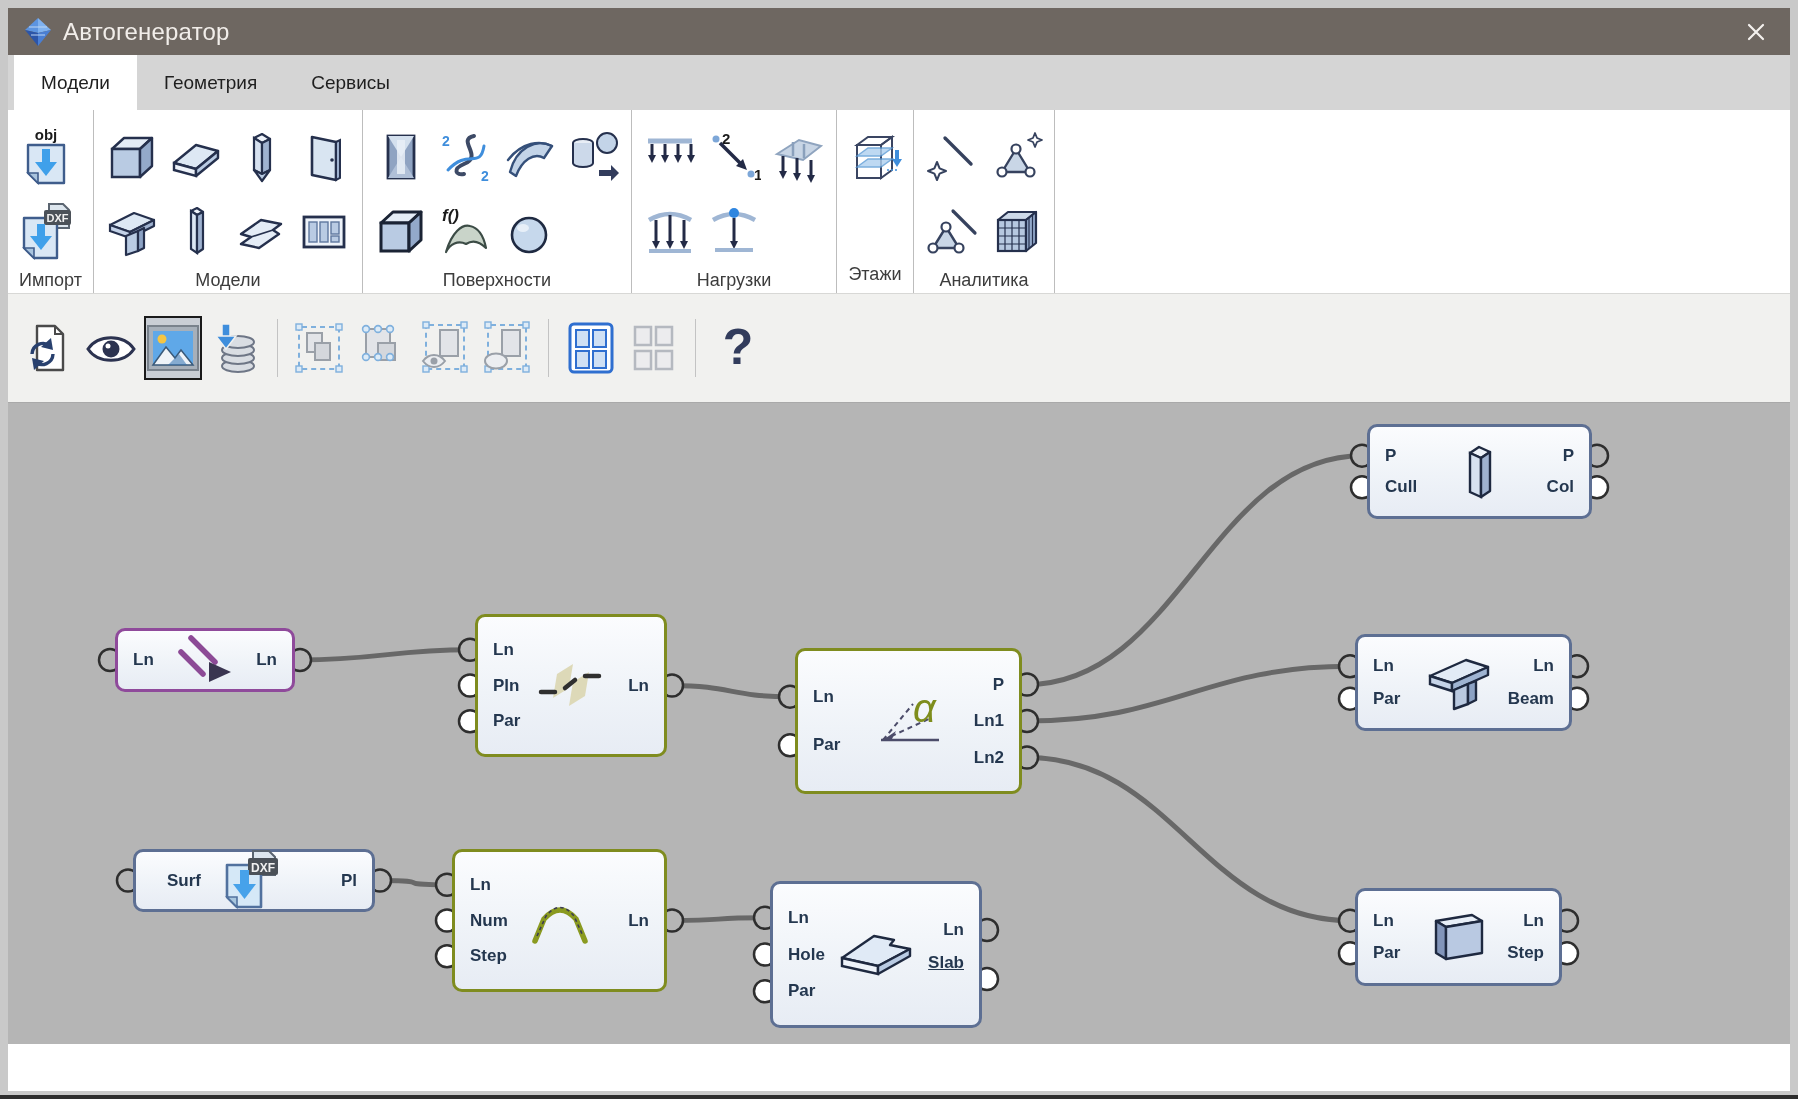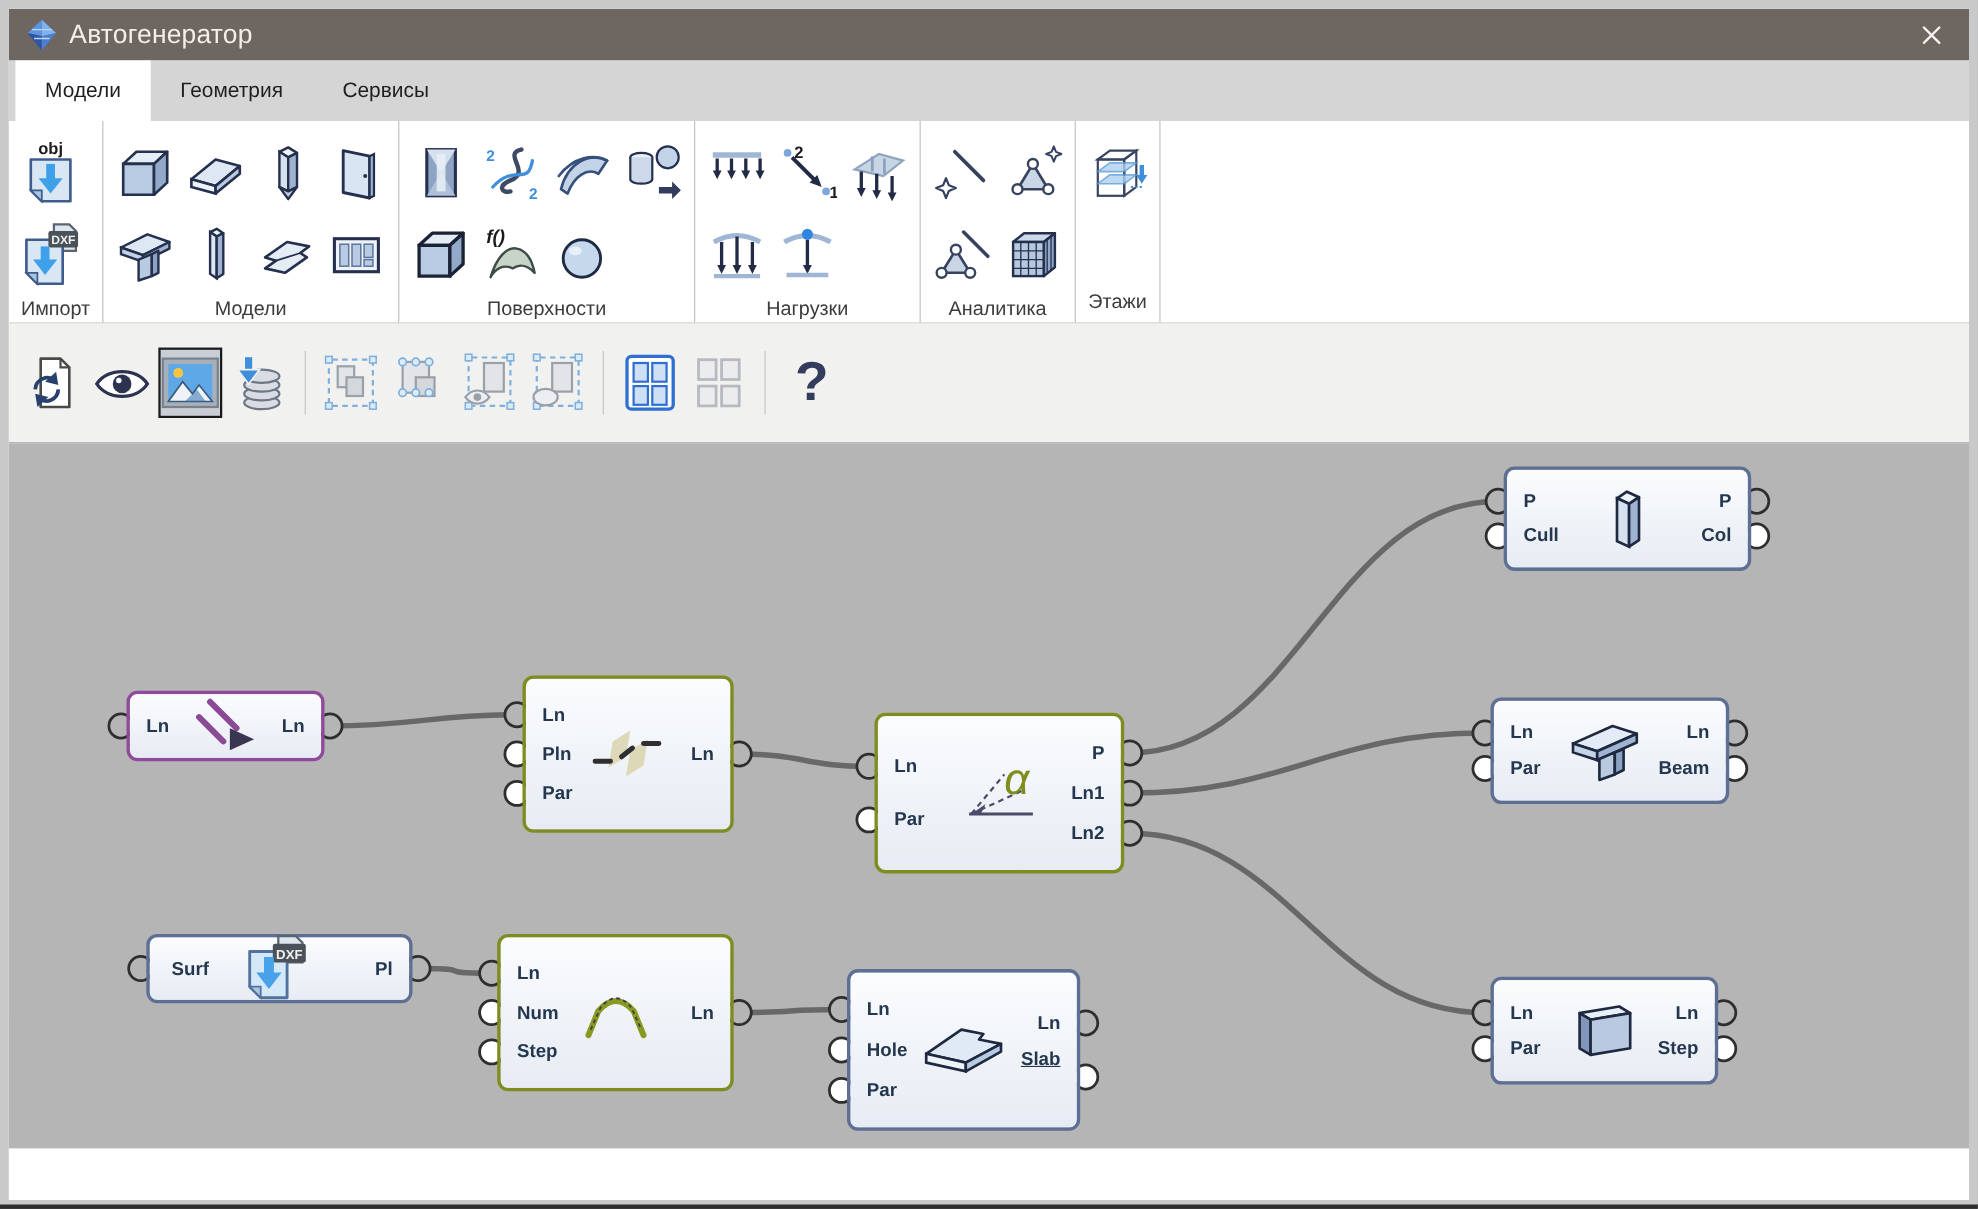--- a/index.html
+++ b/index.html
@@ -341,84 +341,84 @@
             </div>
           </div>
         </div>
         <div class="rg-label">Нагрузки</div>
       </div>
       <div class="ribbon-group">
         <div class="rg-rows">
           <div class="rg-row">
             <div class="ribbon-btn">
               <span class="icon">
-                <svg width="54" height="54" viewBox="0 0 54 54" xmlns="http://www.w3.org/2000/svg">
-                  <line x1="20" y1="8" x2="46" y2="34" stroke="#36425e" stroke-width="3.4" stroke-linecap="round"></line>
-                  <path d="M12 32 L14.6 38.4 L21 41 L14.6 43.6 L12 50 L9.4 43.6 L3 41 L9.4 38.4 Z" fill="#fff" stroke="#36425e" stroke-width="2" stroke-linejoin="round"></path>
-                </svg>
-              </span>
-            </div>
-            <div class="ribbon-btn">
-              <span class="icon">
-                <svg width="54" height="54" viewBox="0 0 54 54" xmlns="http://www.w3.org/2000/svg">
-                  <polygon points="13,42 41,42 27,19" fill="#c9d6e6" stroke="#36425e" stroke-width="2.4" stroke-linejoin="round"></polygon>
-                  <circle cx="13" cy="42" r="4.5" fill="#fff" stroke="#36425e" stroke-width="2.2"></circle>
-                  <circle cx="41" cy="42" r="4.5" fill="#fff" stroke="#36425e" stroke-width="2.2"></circle>
-                  <circle cx="27" cy="19" r="4.5" fill="#fff" stroke="#36425e" stroke-width="2.2"></circle>
-                  <path d="M46 3 L48 8 L53 10 L48 12 L46 17 L44 12 L39 10 L44 8 Z" fill="#fff" stroke="#36425e" stroke-width="1.8" stroke-linejoin="round"></path>
-                </svg>
-              </span>
-            </div>
-          </div>
-          <div class="rg-row">
-            <div class="ribbon-btn">
-              <span class="icon">
-                <svg width="54" height="54" viewBox="0 0 54 54" xmlns="http://www.w3.org/2000/svg">
-                  <line x1="28" y1="7" x2="50" y2="29" stroke="#36425e" stroke-width="3.2" stroke-linecap="round"></line>
-                  <polygon points="8,44 34,44 21,23" fill="#c9d6e6" stroke="#36425e" stroke-width="2.4" stroke-linejoin="round"></polygon>
-                  <circle cx="8" cy="44" r="4.5" fill="#fff" stroke="#36425e" stroke-width="2.2"></circle>
-                  <circle cx="34" cy="44" r="4.5" fill="#fff" stroke="#36425e" stroke-width="2.2"></circle>
-                  <circle cx="21" cy="23" r="4.5" fill="#fff" stroke="#36425e" stroke-width="2.2"></circle>
-                </svg>
-              </span>
-            </div>
-            <div class="ribbon-btn">
-              <span class="icon">
-                <svg width="54" height="54" viewBox="0 0 54 54" xmlns="http://www.w3.org/2000/svg">
-                  <polygon points="9,16 19,8 47,8 37,16" fill="#cdd9e8" stroke="#25304d" stroke-width="2.2" stroke-linejoin="round"></polygon>
-                  <rect x="9" y="16" width="28" height="31" fill="#b6c8e0" stroke="#25304d" stroke-width="2.2"></rect>
-                  <polygon points="37,16 47,8 47,39 37,47" fill="#93a9ca" stroke="#25304d" stroke-width="2.2" stroke-linejoin="round"></polygon>
-                  <path d="M16 16 V47 M23 16 V47 M30 16 V47 M9 24 H37 M9 32 H37 M9 40 H37 M40 13 V44 M43.5 10.5 V41.5" stroke="#25304d" stroke-width="1.2" fill="none"></path>
-                </svg>
-              </span>
-            </div>
-          </div>
-        </div>
-        <div class="rg-label">Аналитика</div>
-      </div>
-      <div class="ribbon-group">
-        <div class="rg-rows">
-          <div class="rg-row">
-            <div class="ribbon-btn">
-              <span class="icon">
                 <svg width="56" height="54" viewBox="0 0 56 54" xmlns="http://www.w3.org/2000/svg">
                   <polygon points="10,15 21,7 45,7 34,15" fill="none" stroke="#3a4562" stroke-width="2"></polygon>
                   <rect x="10" y="15" width="24" height="33" fill="none" stroke="#3a4562" stroke-width="2"></rect>
                   <polygon points="34,15 45,7 45,40 34,48" fill="none" stroke="#3a4562" stroke-width="2"></polygon>
                   <polygon points="10,26 21,18 45,18 34,26" fill="#aed0f0" opacity="0.8" stroke="#5b9bd5" stroke-width="1.5"></polygon>
                   <polygon points="10,37 21,29 45,29 34,37" fill="#aed0f0" opacity="0.8" stroke="#5b9bd5" stroke-width="1.5"></polygon>
                   <path d="M50 20 V29" stroke="#3f8edc" stroke-width="4"></path>
                   <polygon points="45,29 55,29 50,37" fill="#3f8edc"></polygon>
                   <path d="M40 40 H50" stroke="#3f8edc" stroke-width="1.6" stroke-dasharray="2,2"></path>
                 </svg>
               </span>
             </div>
           </div>
         </div>
         <div class="rg-label">Этажи</div>
+      </div>
+      <div class="ribbon-group">
+        <div class="rg-rows">
+          <div class="rg-row">
+            <div class="ribbon-btn">
+              <span class="icon">
+                <svg width="54" height="54" viewBox="0 0 54 54" xmlns="http://www.w3.org/2000/svg">
+                  <line x1="20" y1="8" x2="46" y2="34" stroke="#36425e" stroke-width="3.4" stroke-linecap="round"></line>
+                  <path d="M12 32 L14.6 38.4 L21 41 L14.6 43.6 L12 50 L9.4 43.6 L3 41 L9.4 38.4 Z" fill="#fff" stroke="#36425e" stroke-width="2" stroke-linejoin="round"></path>
+                </svg>
+              </span>
+            </div>
+            <div class="ribbon-btn">
+              <span class="icon">
+                <svg width="54" height="54" viewBox="0 0 54 54" xmlns="http://www.w3.org/2000/svg">
+                  <polygon points="13,42 41,42 27,19" fill="#c9d6e6" stroke="#36425e" stroke-width="2.4" stroke-linejoin="round"></polygon>
+                  <circle cx="13" cy="42" r="4.5" fill="#fff" stroke="#36425e" stroke-width="2.2"></circle>
+                  <circle cx="41" cy="42" r="4.5" fill="#fff" stroke="#36425e" stroke-width="2.2"></circle>
+                  <circle cx="27" cy="19" r="4.5" fill="#fff" stroke="#36425e" stroke-width="2.2"></circle>
+                  <path d="M46 3 L48 8 L53 10 L48 12 L46 17 L44 12 L39 10 L44 8 Z" fill="#fff" stroke="#36425e" stroke-width="1.8" stroke-linejoin="round"></path>
+                </svg>
+              </span>
+            </div>
+          </div>
+          <div class="rg-row">
+            <div class="ribbon-btn">
+              <span class="icon">
+                <svg width="54" height="54" viewBox="0 0 54 54" xmlns="http://www.w3.org/2000/svg">
+                  <line x1="28" y1="7" x2="50" y2="29" stroke="#36425e" stroke-width="3.2" stroke-linecap="round"></line>
+                  <polygon points="8,44 34,44 21,23" fill="#c9d6e6" stroke="#36425e" stroke-width="2.4" stroke-linejoin="round"></polygon>
+                  <circle cx="8" cy="44" r="4.5" fill="#fff" stroke="#36425e" stroke-width="2.2"></circle>
+                  <circle cx="34" cy="44" r="4.5" fill="#fff" stroke="#36425e" stroke-width="2.2"></circle>
+                  <circle cx="21" cy="23" r="4.5" fill="#fff" stroke="#36425e" stroke-width="2.2"></circle>
+                </svg>
+              </span>
+            </div>
+            <div class="ribbon-btn">
+              <span class="icon">
+                <svg width="54" height="54" viewBox="0 0 54 54" xmlns="http://www.w3.org/2000/svg">
+                  <polygon points="9,16 19,8 47,8 37,16" fill="#cdd9e8" stroke="#25304d" stroke-width="2.2" stroke-linejoin="round"></polygon>
+                  <rect x="9" y="16" width="28" height="31" fill="#b6c8e0" stroke="#25304d" stroke-width="2.2"></rect>
+                  <polygon points="37,16 47,8 47,39 37,47" fill="#93a9ca" stroke="#25304d" stroke-width="2.2" stroke-linejoin="round"></polygon>
+                  <path d="M16 16 V47 M23 16 V47 M30 16 V47 M9 24 H37 M9 32 H37 M9 40 H37 M40 13 V44 M43.5 10.5 V41.5" stroke="#25304d" stroke-width="1.2" fill="none"></path>
+                </svg>
+              </span>
+            </div>
+          </div>
+        </div>
+        <div class="rg-label">Аналитика</div>
       </div>
     </div>
   <div id="toolbar">
       <div class="tb-btn">
         <span class="icon">
           <svg width="52" height="54" viewBox="0 0 52 54" xmlns="http://www.w3.org/2000/svg">
             <path d="M14 5 H32 L40 13 V49 H14 Z" fill="#fff" stroke="#4a4a4a" stroke-width="2.4" stroke-linejoin="round"></path>
             <path d="M32 5 V13 H40" fill="none" stroke="#4a4a4a" stroke-width="2"></path>
             <path d="M9 33 a11 11 0 0 1 18 -8" fill="none" stroke="#28406e" stroke-width="3.4"></path>
             <polygon points="28,17 30,29 18,26" fill="#28406e"></polygon>
@@ -676,21 +676,21 @@
           <svg width="74" height="64" viewBox="0 0 74 64" xmlns="http://www.w3.org/2000/svg">
             <path d="M36 2 H52 L58 8 V26 H36 Z" fill="#dde6ee" stroke="#5a6470" stroke-width="2"></path>
             <path d="M10 16 H44 V58 H20 L10 48 Z" fill="#d5e8f7" stroke="#51719e" stroke-width="2.6" stroke-linejoin="round"></path>
             <path d="M10 48 H20 V58 Z" fill="#a8c6de" stroke="#51719e" stroke-width="1.6"></path>
             <rect x="31" y="9" width="30" height="17" rx="2" fill="#4b5158"></rect>
             <text x="46" y="22.5" text-anchor="middle" font-size="12" font-weight="bold" fill="#f0f0f0">DXF</text>
             <rect x="23" y="21" width="9" height="15" fill="#47a2ea"></rect>
             <polygon points="16,35 39,35 27.5,50" fill="#47a2ea"></polygon>
           </svg>
         </div>
-        <div class="port-label in" style="left: 20px; top: 17.5px;">Surf</div>
+        <div class="port-label in" style="left: 31px; top: 17.5px;">Surf</div>
         <div class="port-label out" style="right: 15px; top: 17.5px;">Pl</div>
       </div>
       <div class="node" style="left: 444px; top: 446px; width: 215px; height: 143px; border-color: rgb(127, 140, 31);">
         <div class="node-icon">
           <svg width="66" height="52" viewBox="0 0 66 52" xmlns="http://www.w3.org/2000/svg">
             <path d="M8 46 L17 24 Q33 6 49 24 L58 46" fill="none" stroke="#8a9a20" stroke-width="5.5" stroke-linecap="round"></path>
             <path d="M10 41 L19 21 Q33 4 47 21 L56 41" fill="none" stroke="#3c3c52" stroke-width="1.6" stroke-dasharray="3.5,3"></path>
           </svg>
         </div>
         <div class="port-label in" style="left: 15px; top: 21.75px;">Ln</div>

